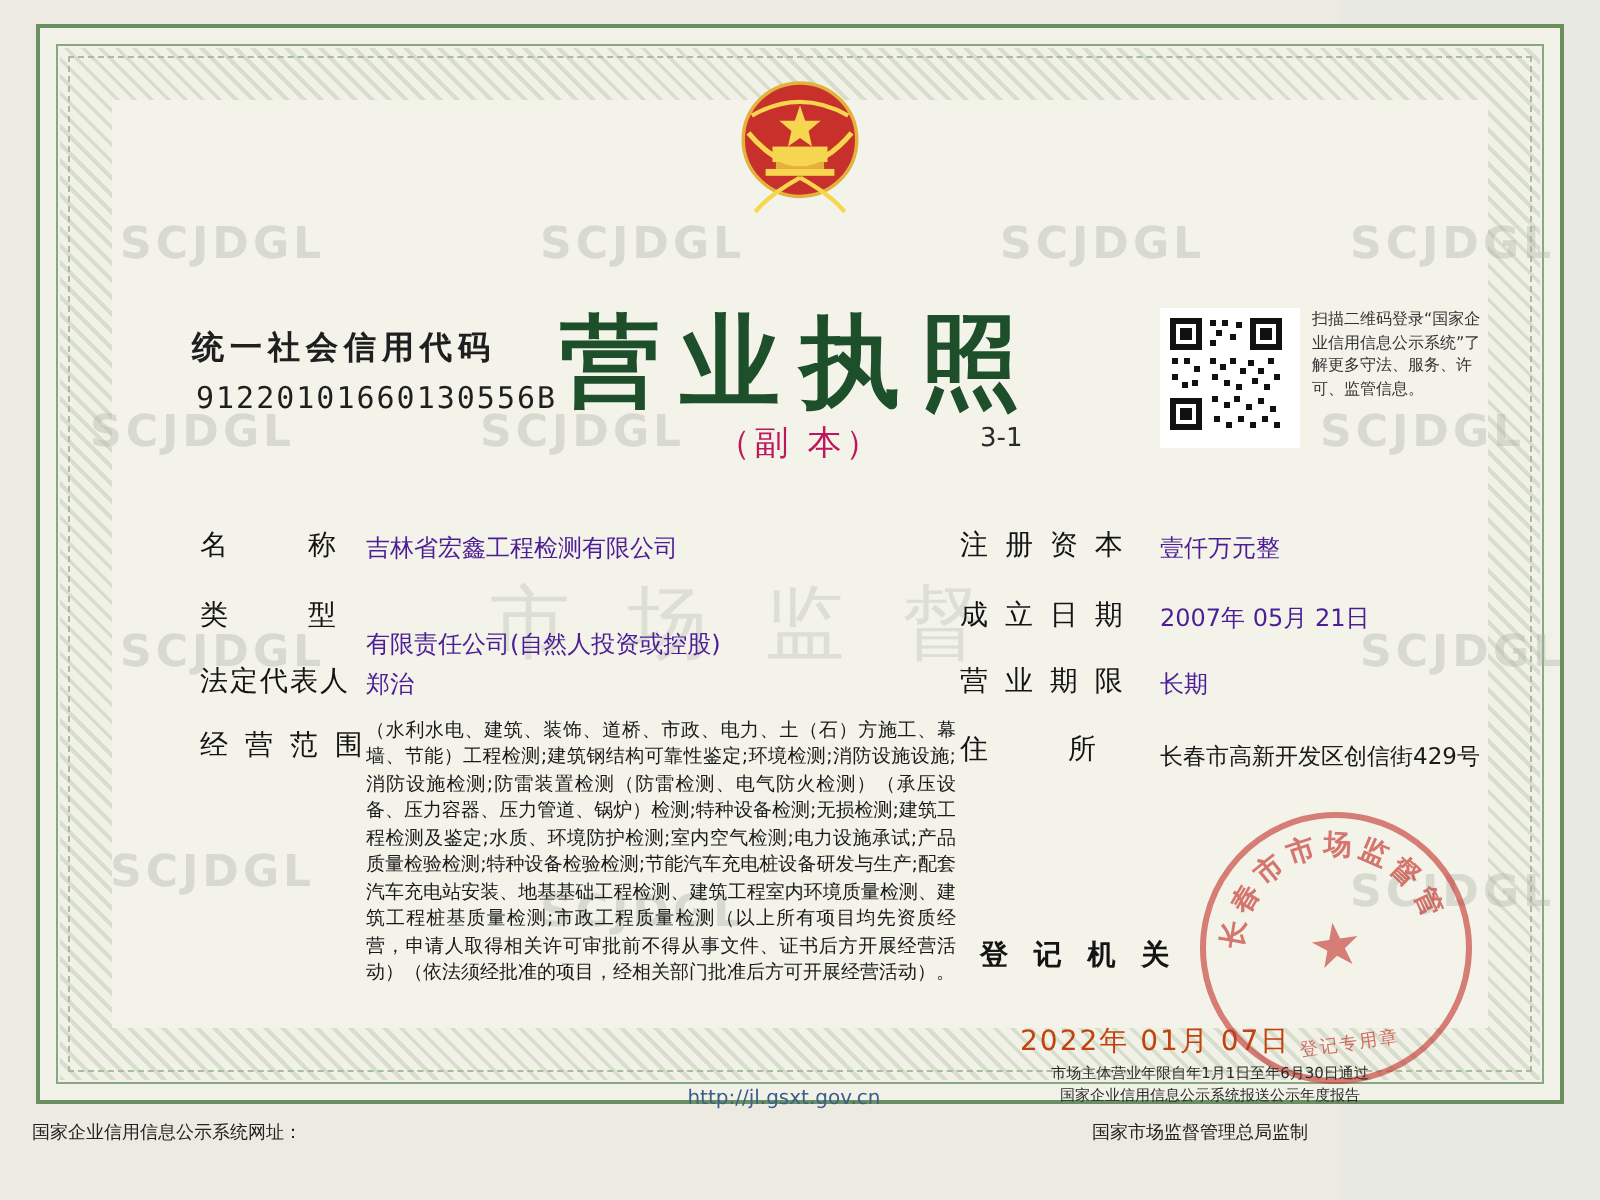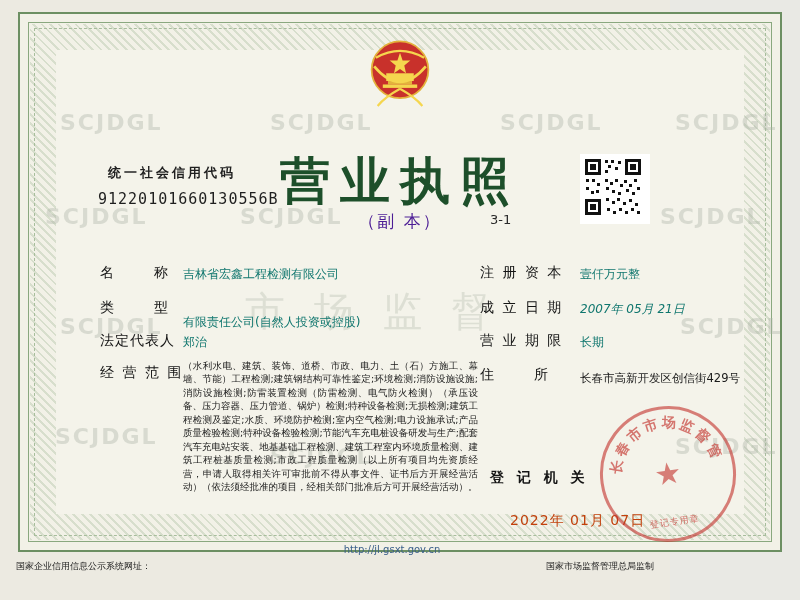--- a/index.html
+++ b/index.html
@@ -107,37 +107,37 @@
     letter-spacing: 10px;
     color: #1d4f2a;
     font-family: "DejaVu Sans", "Liberation Sans", sans-serif;
   }
   .subtitle {
     position: absolute;
     left: 0; right: 0;
     top: 196px;
     text-align: center;
     font-size: 17px;
-    color: #4c1d95;
+    color: #be185d;
     letter-spacing: 2px;
   }
   .serial {
     position: absolute;
     left: 470px;
     top: 198px;
     font-size: 13px;
     color: #2a2a2a;
   }
 
   
   .credit-label {
     position: absolute;
-    left: 88px;
+    left: 76px;
     top: 150px;
-    font-size: 13px;
+    font-size: 16px;
     letter-spacing: 3px;
     color: #1f1f1f;
     font-weight: bold;
   }
   .credit-value {
     position: absolute;
     left: 78px;
     top: 176px;
     font-size: 15px;
     letter-spacing: 1px;
@@ -170,21 +170,21 @@
     position: absolute;
     font-size: 14px;
     font-weight: normal;
     color: #141414;
     letter-spacing: 4px;
     white-space: nowrap;
   }
   .fld-value {
     position: absolute;
     font-size: 12px;
-    color: #0f766e;
+    color: #4c1d95;
     white-space: nowrap;
   }
   .scope-text {
     position: absolute;
     left: 163px;
     top: 345px;
     width: 295px;
     font-size: 9.5px;
     line-height: 1.42;
     color: #1a1a1a;
@@ -383,38 +383,39 @@
           <rect x="53" y="47" width="3" height="3"></rect>
             <rect x="25" y="52" width="3" height="3"></rect>
             <rect x="31" y="55" width="3" height="3"></rect>
           <rect x="37" y="52" width="3" height="3"></rect>
             <rect x="43" y="55" width="3" height="3"></rect>
             <rect x="49" y="52" width="3" height="3"></rect>
           <rect x="55" y="55" width="3" height="3"></rect>
         </g>
       </svg>
     </div>
+    <div class="qr-text">扫描二维码登录“国家企业信用信息公示系统”了解更多守法、服务、许可、监管信息。</div>
 
     <div class="fld-label" style="left:80px; top:250px;">名　　称</div>
     <div class="fld-value" style="left:163px; top:252px;">吉林省宏鑫工程检测有限公司</div>
 
     <div class="fld-label" style="left:80px; top:285px;">类　　型</div>
     <div class="fld-value" style="left:163px; top:300px;">有限责任公司(自然人投资或控股)</div>
 
     <div class="fld-label" style="left:80px; top:318px; letter-spacing:1px;">法定代表人</div>
     <div class="fld-value" style="left:163px; top:320px;">郑治</div>
 
     <div class="fld-label" style="left:80px; top:350px; letter-spacing:2px;">经 营 范 围</div>
     <div class="scope-text">（水利水电、建筑、装饰、道桥、市政、电力、土（石）方施工、幕墙、节能）工程检测;建筑钢结构可靠性鉴定;环境检测;消防设施设施;消防设施检测;防雷装置检测（防雷检测、电气防火检测）（承压设备、压力容器、压力管道、锅炉）检测;特种设备检测;无损检测;建筑工程检测及鉴定;水质、环境防护检测;室内空气检测;电力设施承试;产品质量检验检测;特种设备检验检测;节能汽车充电桩设备研发与生产;配套汽车充电站安装、地基基础工程检测、建筑工程室内环境质量检测、建筑工程桩基质量检测;市政工程质量检测（以上所有项目均先资质经营，申请人取得相关许可审批前不得从事文件、证书后方开展经营活动）（依法须经批准的项目，经相关部门批准后方可开展经营活动）。</div>
 
     <div class="fld-label" style="left:460px; top:250px; letter-spacing:2px;">注 册 资 本</div>
     <div class="fld-value" style="left:560px; top:252px;">壹仟万元整</div>
 
     <div class="fld-label" style="left:460px; top:285px; letter-spacing:2px;">成 立 日 期</div>
-    <div class="fld-value" style="left:560px; top:287px;font-style:italic;">2007年 05月 21日</div>
+    <div class="fld-value" style="left:560px; top:287px;">2007年 05月 21日</div>
 
     <div class="fld-label" style="left:460px; top:318px; letter-spacing:2px;">营 业 期 限</div>
     <div class="fld-value" style="left:560px; top:320px;">长期</div>
 
     <div class="fld-label" style="left:460px; top:352px;">住　　所</div>
     <div class="addr-value">长春市高新开发区创信街429号</div>
 
     <div class="reg-auth">登 记 机 关</div>
     <div class="reg-date">2022年  01月   07日</div>
 
@@ -426,18 +427,22 @@
               <path id="arcTop" d="M 18,65 A 47,47 0 0 1 112,65"></path>
             </defs>
           <text font-size="14" font-weight="bold" fill="rgba(196,52,46,0.66)" letter-spacing="3">
             <textPath href="#arcTop" startOffset="4%">长春市市场监督管理局</textPath>
           </text>
         </svg>
       </div>
       <div class="seal-bottom">登记专用章</div>
     </div>
 
+    <div class="note">
+      <div>市场主体营业年限自年1月1日至年6月30日通过</div>
+      <div>国家企业信用信息公示系统报送公示年度报告</div>
+    </div>
     <div class="gov-url">http://jl.gsxt.gov.cn</div>
   </div>
 
   <div class="footer-left">国家企业信用信息公示系统网址：</div>
   <div class="footer-right">国家市场监督管理总局监制</div>
 </div>
 
 </body></html>

